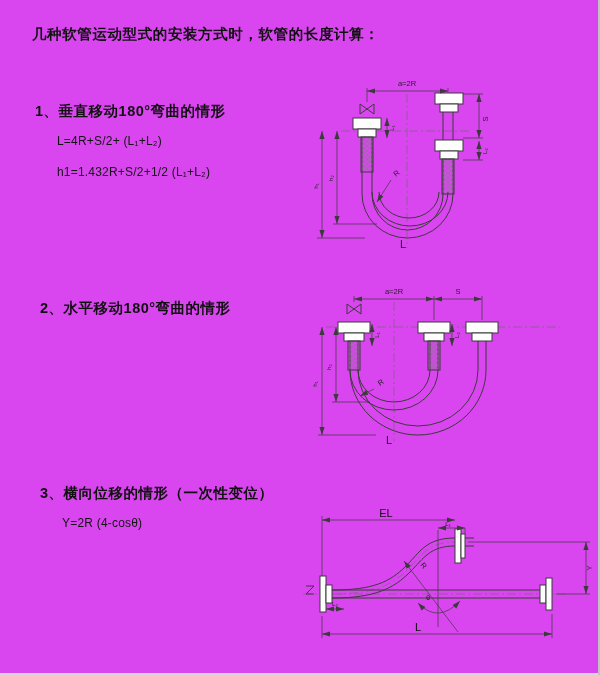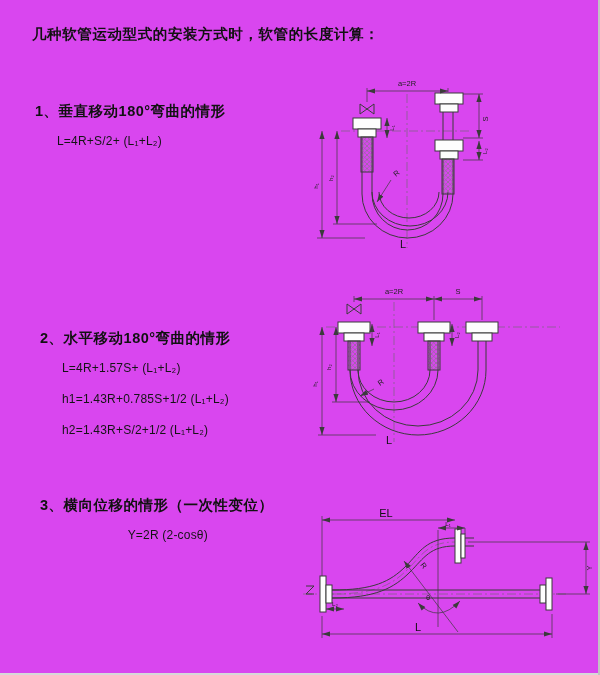--- a/index.html
+++ b/index.html
@@ -10,22 +10,22 @@
   }
   .doc-title{
     position:absolute;left:32px;top:25px;font-size:14.5px;font-weight:bold;
     letter-spacing:0.6px;color:#111;
   }
   .section{position:absolute;}
   .sec-heading{font-size:14.5px;font-weight:bold;color:#111;letter-spacing:0.5px;height:19px;}
   .formulas{margin-left:22px;margin-top:2px;}
   .formula{font-size:12px;color:#141414;margin-top:13px;height:18px;letter-spacing:0.2px;}
   #sec1{left:35px;top:102px;}
-  #sec2{left:40px;top:299px;margin-top:30px;}
-  #sec3{left:40px;top:496px;text-align:center;}
+  #sec2{left:40px;top:299px;}
+  #sec3{left:40px;top:484px;}
   .diagram{position:absolute;}
   #d1{left:313px;top:74px;}
   #d2{left:310px;top:282px;}
   #d3{left:298px;top:504px;}
   
   .ln{stroke:#3b3b3b;stroke-width:1;fill:none;}
   .dim{stroke:#3b3b3b;stroke-width:0.7;fill:none;}
   .cl{stroke:#6a6a6a;stroke-width:0.6;fill:none;stroke-dasharray:9 3 2 3;}
   .fl{fill:#fdfdfd;stroke:#3b3b3b;stroke-width:1;}
   .br{fill:url(#xh);stroke:#3b3b3b;stroke-width:1;}
@@ -51,20 +51,21 @@
       </pattern>
     </defs>
   </svg>
 
   <div class="doc-title">几种软管运动型式的安装方式时，软管的长度计算：</div>
 
   <div class="section" id="sec1">
     <div class="sec-heading">1、垂直移动180°弯曲的情形</div>
     <div class="formulas">
       <div class="formula">L=4R+S/2+ (L₁+L₂)</div>
+      <div class="formula">h1=1.432R+S/2+1/2 (L₁+L₂)</div>
     </div>
   </div>
 
   <svg class="diagram" id="d1" width="185" height="180" viewBox="0 0 185 180">
 
     <g>
       <path class="cl" d="M94,20 V174"></path>
       <path class="cl" d="M28,57 H158"></path>
     </g>
 
@@ -129,25 +130,20 @@
     </g>
     <g>
       <path class="dim" d="M78,106 L64,128" marker-end="url(#ae)"></path>
       <text class="dtx" x="83" y="103" font-size="9" transform="rotate(-40 83 103)">R</text>
     </g>
     <text class="dtx-lg" x="90" y="174" text-anchor="middle">L</text>
   </svg>
 
   <div class="section" id="sec2">
     <div class="sec-heading">2、水平移动180°弯曲的情形</div>
-    <div class="formulas">
-      <div class="formula">L=4R+1.57S+ (L₁+L₂)</div>
-      <div class="formula">h1=1.43R+0.785S+1/2 (L₁+L₂)</div>
-      <div class="formula">h2=1.43R+S/2+1/2 (L₁+L₂)</div>
-    </div>
   </div>
 
   <svg class="diagram" id="d2" width="285" height="172" viewBox="0 0 285 172">
 
     <g>
       <path class="cl" d="M84,20 V160"></path>
       <path class="cl" d="M16,45 H250"></path>
     </g>
 
     <g>
@@ -212,21 +208,21 @@
     <g>
       <path class="dim" d="M64,107 L50,114" marker-end="url(#ae)"></path>
       <text class="dtx" x="70" y="104" font-size="9" transform="rotate(-35 70 104)">R</text>
     </g>
     <text class="dtx-lg" x="79" y="162" text-anchor="middle">L</text>
   </svg>
 
   <div class="section" id="sec3">
     <div class="sec-heading">3、横向位移的情形（一次性变位）</div>
     <div class="formulas">
-      <div class="formula">Y=2R (2-cosθ)</div>
+      <div class="formula">Y=2R (4-cosθ)</div>
     </div>
   </div>
 
   <svg class="diagram" id="d3" width="300" height="140" viewBox="0 0 300 140">
 
     <g>
       <path class="cl" d="M5,90 H268"></path>
       <path class="cl" d="M34,90 C77,90 94,81 110,65 C124,51 130,38 157,38"></path>
     </g>
 

